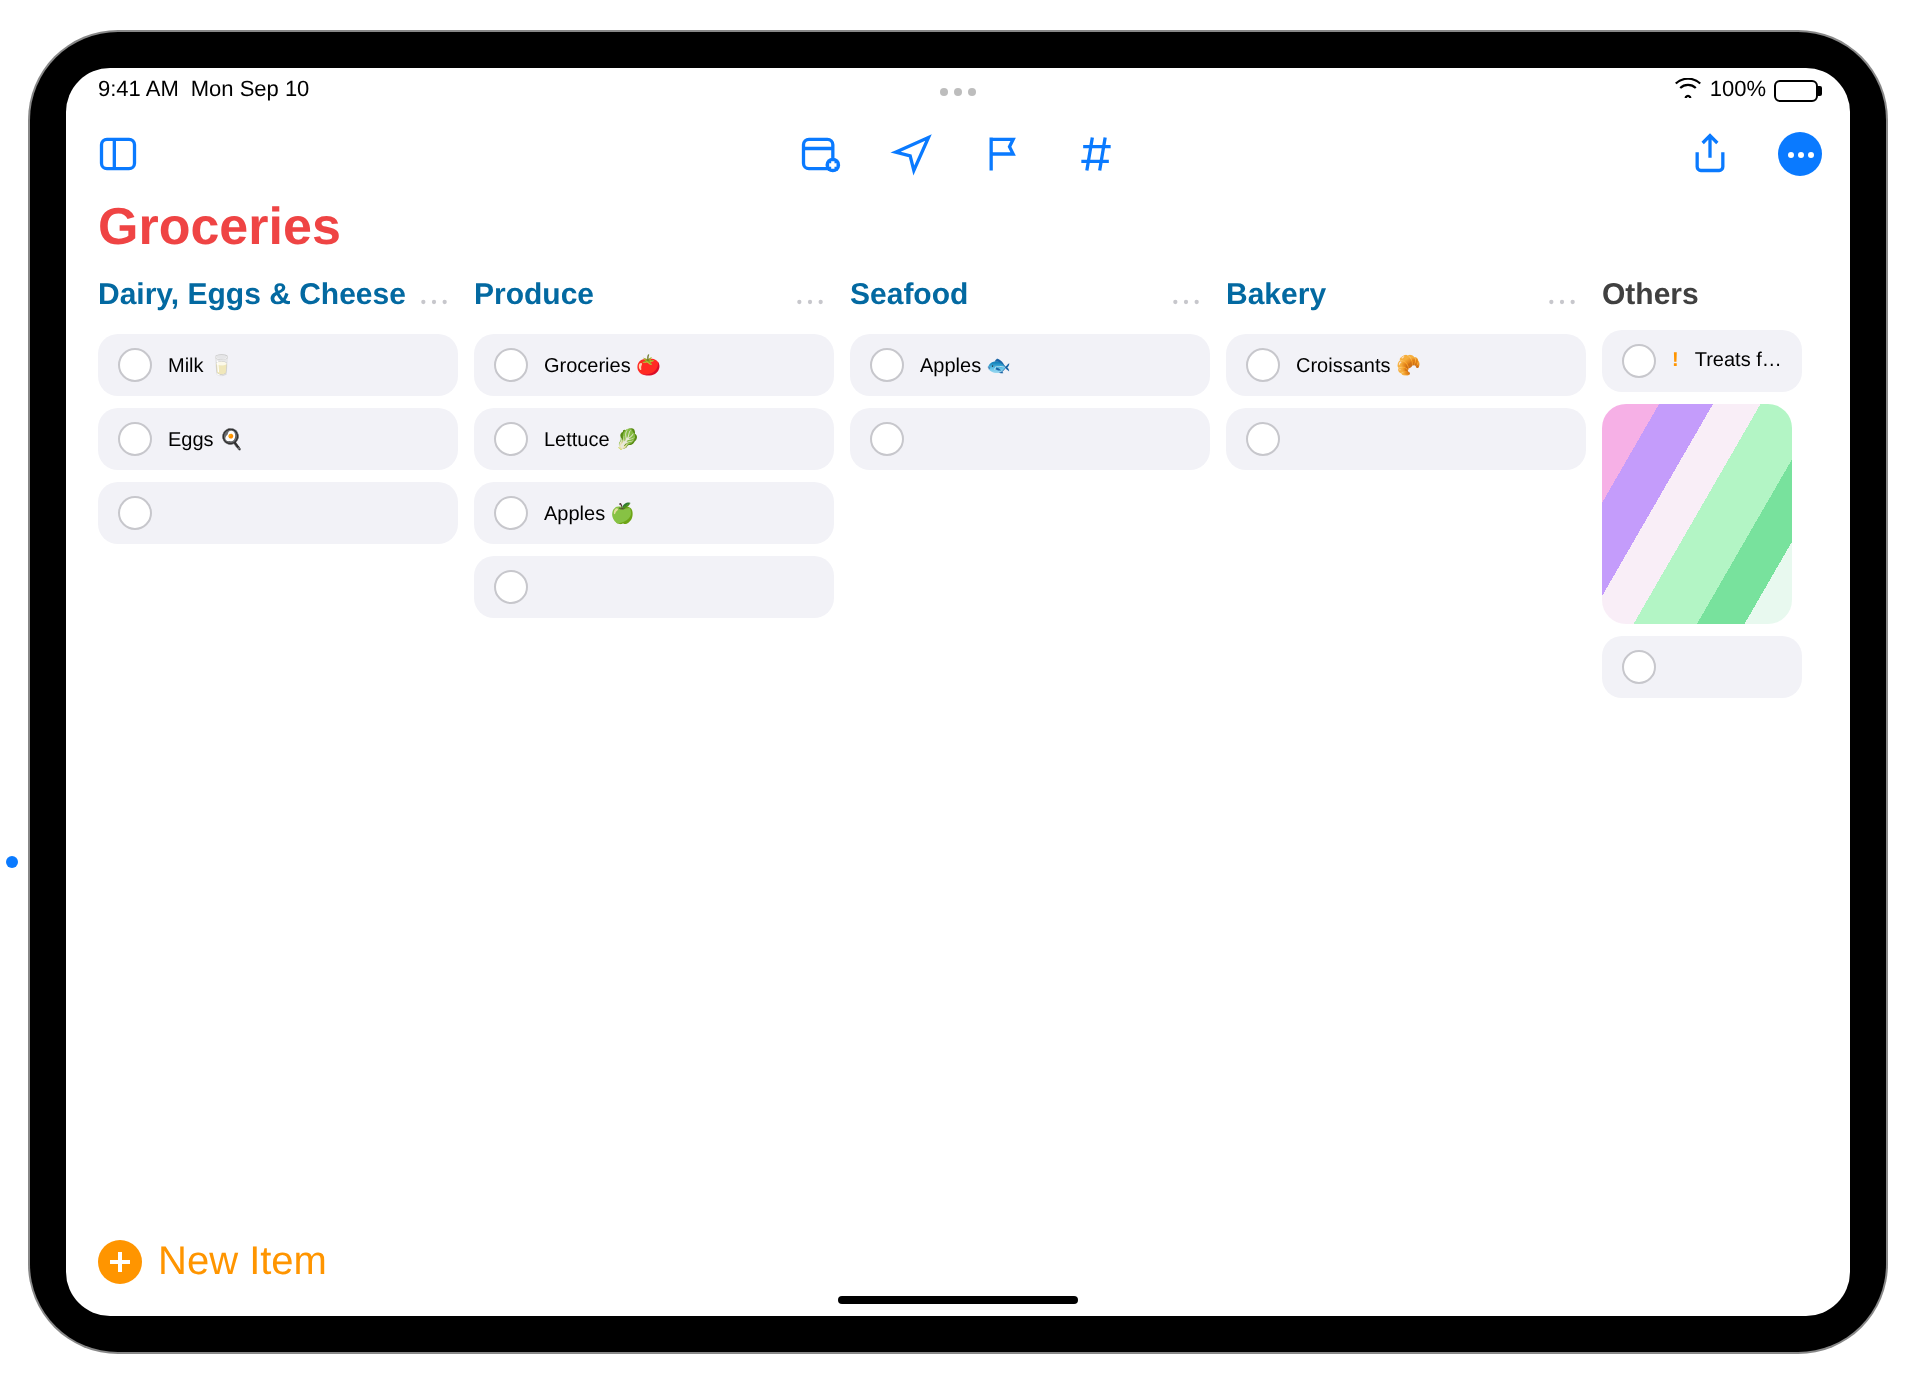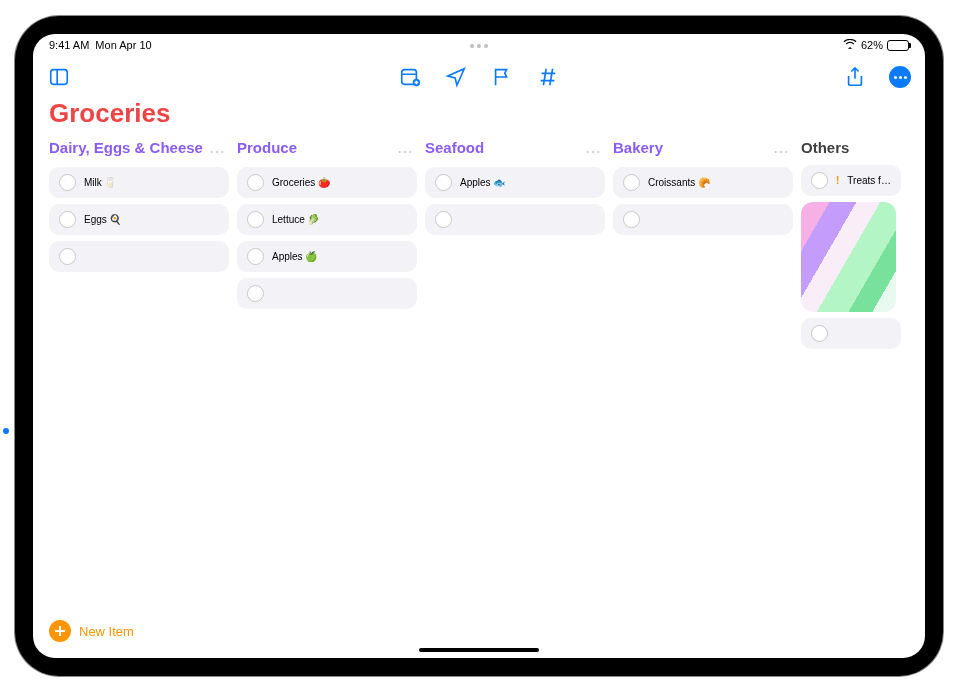--- a/index.html
+++ b/index.html
@@ -52,21 +52,21 @@
   
   .list-title-row { padding: 0 16px 4px; }
   .list-title { font-size:26px; font-weight:700; color:#ef4444; }
 
   
   .board { flex:1; overflow:hidden; padding: 0 0 0 16px; }
   .columns { display:flex; gap:8px; height:100%; }
   .column { width: 180px; flex: 0 0 180px; }
   .column.others { width: 100px; flex:0 0 100px; overflow:hidden;}
   .section-header { display:flex; align-items:flex-start; justify-content:space-between; padding: 6px 4px 8px 0; }
-  .section-title { font-size:15px; font-weight:700; color:#8b5cf6; line-height:1.2; }
+  .section-title { font-size:15px; font-weight:700; color:#0369a1; line-height:1.2; }
   .section-title.muted { color:#404040; }
   .section-menu { color:#c7c7cc; font-size:16px; padding-top:2px; cursor:pointer;}
   .section-menu svg{width:16px;height:6px;}
 
   .item {
     background:#f2f2f7; border-radius:10px; padding:7px 10px; margin-bottom:6px;
     display:flex; align-items:center; gap:8px; font-size:10px; color:#000;
   }
   .item .radio {
     width:17px; height:17px; border-radius:50%; border:1.5px solid #c7c7cc; flex:0 0 17px;
@@ -78,21 +78,21 @@
 
   .attachment {
     width:95px; height:110px; border-radius:12px; margin:6px 0;
     background: linear-gradient(120deg, #f6b0e6 0 18%, #c49cfb 18% 35%, #f9eef7 35% 50%, #b3f5c5 50% 70%, #78e29d 70% 85%, #e8f9ef 85% 100%);
   }
 
   
   .bottom-bar {
     height:48px; display:flex; align-items:center; padding: 0 16px 6px;
   }
-  .new-item { display:flex; align-items:center; gap:8px; color:#ff9500; font-size:13px; font-weight:500; cursor:pointer;}
+  .new-item { display:flex; align-items:center; gap:8px; color:#ff9500; font-size:20px; font-weight:500; cursor:pointer;}
   .plus-circle { width:22px;height:22px;border-radius:11px;background:#ff9500;display:flex;align-items:center;justify-content:center;}
   .plus-circle::before{content:"";position:absolute;}
   .plus-circle svg{width:12px;height:12px;}
 
   .home-indicator {
     position:absolute; bottom:6px; left:50%; transform:translateX(-50%);
     width:120px; height:4px; background:#000; border-radius:3px;
   }
 
   
@@ -110,29 +110,29 @@
 
       <div class="multitask-dots">
         <span></span>
           <span></span>
           <span></span>
       </div>
 
       <div class="status-bar">
         <div class="status-left">
           <span>9:41 AM</span>
-          <span>Mon Apr 10</span>
+          <span>Mon Sep 10</span>
         </div>
         <div class="status-right">
           <span class="wifi-icon">
             <svg viewBox="0 0 24 18">
                 <path d="M12 16 a2 2 0 1 0 0.001 0 M5 9 a10 10 0 0 1 14 0 M1 5 a16 16 0 0 1 22 0" fill="none" stroke="#000" stroke-width="2"></path>
               </svg>
           </span>
-          <span>62%</span>
+          <span>100%</span>
           <span class="battery-shell"><span class="battery-fill"></span></span>
         </div>
       </div>
 
       <div class="toolbar">
         <div class="toolbar-left">
           <div class="icon-btn">
             <svg viewBox="0 0 24 24" fill="none" stroke-width="1.8">
                 <rect x="3" y="4" width="18" height="16" rx="3"></rect>
                 <line x1="10" y1="4" x2="10" y2="20"></line>

